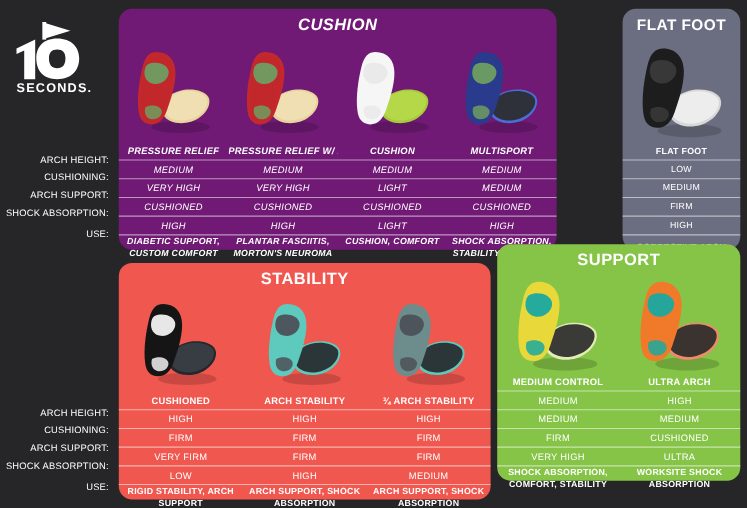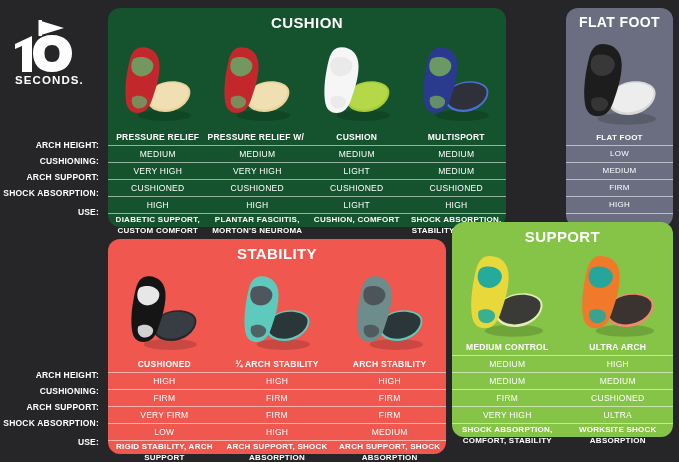--- a/index.html
+++ b/index.html
@@ -17,21 +17,21 @@
 
   
   .panel { position: absolute; border-radius: 12px; }
   .panel-title {
     position: absolute; left: 0; right: 0; top: 6px;
     text-align: center; color: #ffffff;
     font-weight: bold; font-size: 15px; letter-spacing: .4px;
   }
   .panel.small .panel-title { font-size: 14px; }
 
-  #p-cushion  { left: 108px; top: 8px;   width: 398px; height: 219px; background: #14532d; }
+  #p-cushion  { left: 108px; top: 8px;   width: 398px; height: 219px; background: #701a75; font-style: italic; }
   #p-flat     { left: 566px; top: 8px;   width: 107px; height: 219px; background: #6b6e80; }
   #p-stability{ left: 108px; top: 239px; width: 338px; height: 215px; background: #f0574f; }
   #p-support  { left: 452px; top: 222px; width: 221px; height: 215px; background: #85c446; }
 
   
   .products { position: absolute; left: 0; right: 0; display: flex; }
   #p-cushion  .products { top: 24px; height: 98px; }
   #p-flat     .products { top: 24px; height: 98px; }
   #p-stability .products { top: 24px; height: 94px; }
   #p-support  .products { top: 24px; height: 94px; }
@@ -62,21 +62,21 @@
     height: 22px; line-height: 10.5px; padding-top: 1px;
     font-size: 8px; white-space: normal;
   }
   #p-flat .use .tcell { line-height: 21px; padding-top:0; }
 
   
   .labels { position: absolute; left: 0; width: 104px; text-align: right; }
   #labels-top    { top: 137px; }
   #labels-bottom { top: 367px; }
   .labels .lbl {
-    color: #ffffff; font-size: 8.5px; font-weight: bold;
+    color: #ffffff; font-size: 8.5px; font-weight: normal;
     height: 16px; line-height: 16px; letter-spacing: .2px;
     padding-right: 5px;
   }
   .labels .lbl.use { height: 22px; line-height: 22px; }
 </style>
 </head>
 <body>
 
 <div id="root">
 
@@ -269,22 +269,22 @@
             <path d="M30 12 C44 12 52 22 52 36 C52 52 46 68 42 80 C38 91 32 96 24 96 C15 96 10 90 9 80 C7 64 10 44 14 28 C17 17 22 12 30 12 Z" fill="#6e8c8c"></path>
             <path d="M31 16 C42 16 48 24 48 36 C48 50 43 64 39 75 C35 85 30 90 24 90 C16 90 13 85 12.5 77 C11 63 14 45 17.5 31 C20 21 25 16 31 16 Z" fill="#6e8c8c" opacity=".55"></path>
             <path d="M20 26 C29 22 42 25 44 34 C45 43 36 50 27 49 C19 48 15 41 16 34 C16.5 30 18 27 20 26 Z" fill="#4c5157" opacity=".95"></path>
             <path d="M17 76 C24 72 34 74 36 80 C37 86 31 91 24 90 C18 89 15 83 17 76 Z" fill="#4c5157" opacity=".85"></path>
           </svg>
         </div>
       </div>
     <div class="tbl">
         <div class="trow head">
           <div class="tcell">CUSHIONED</div>
+          <div class="tcell">ARCH STABILITY</div>
           <div class="tcell">¾ ARCH STABILITY</div>
-          <div class="tcell">ARCH STABILITY</div>
         </div>
         <div class="trow body">
           <div class="tcell">HIGH</div>
           <div class="tcell">HIGH</div>
           <div class="tcell">HIGH</div>
         </div>
         <div class="trow body">
           <div class="tcell">FIRM</div>
           <div class="tcell">FIRM</div>
           <div class="tcell">FIRM</div>

